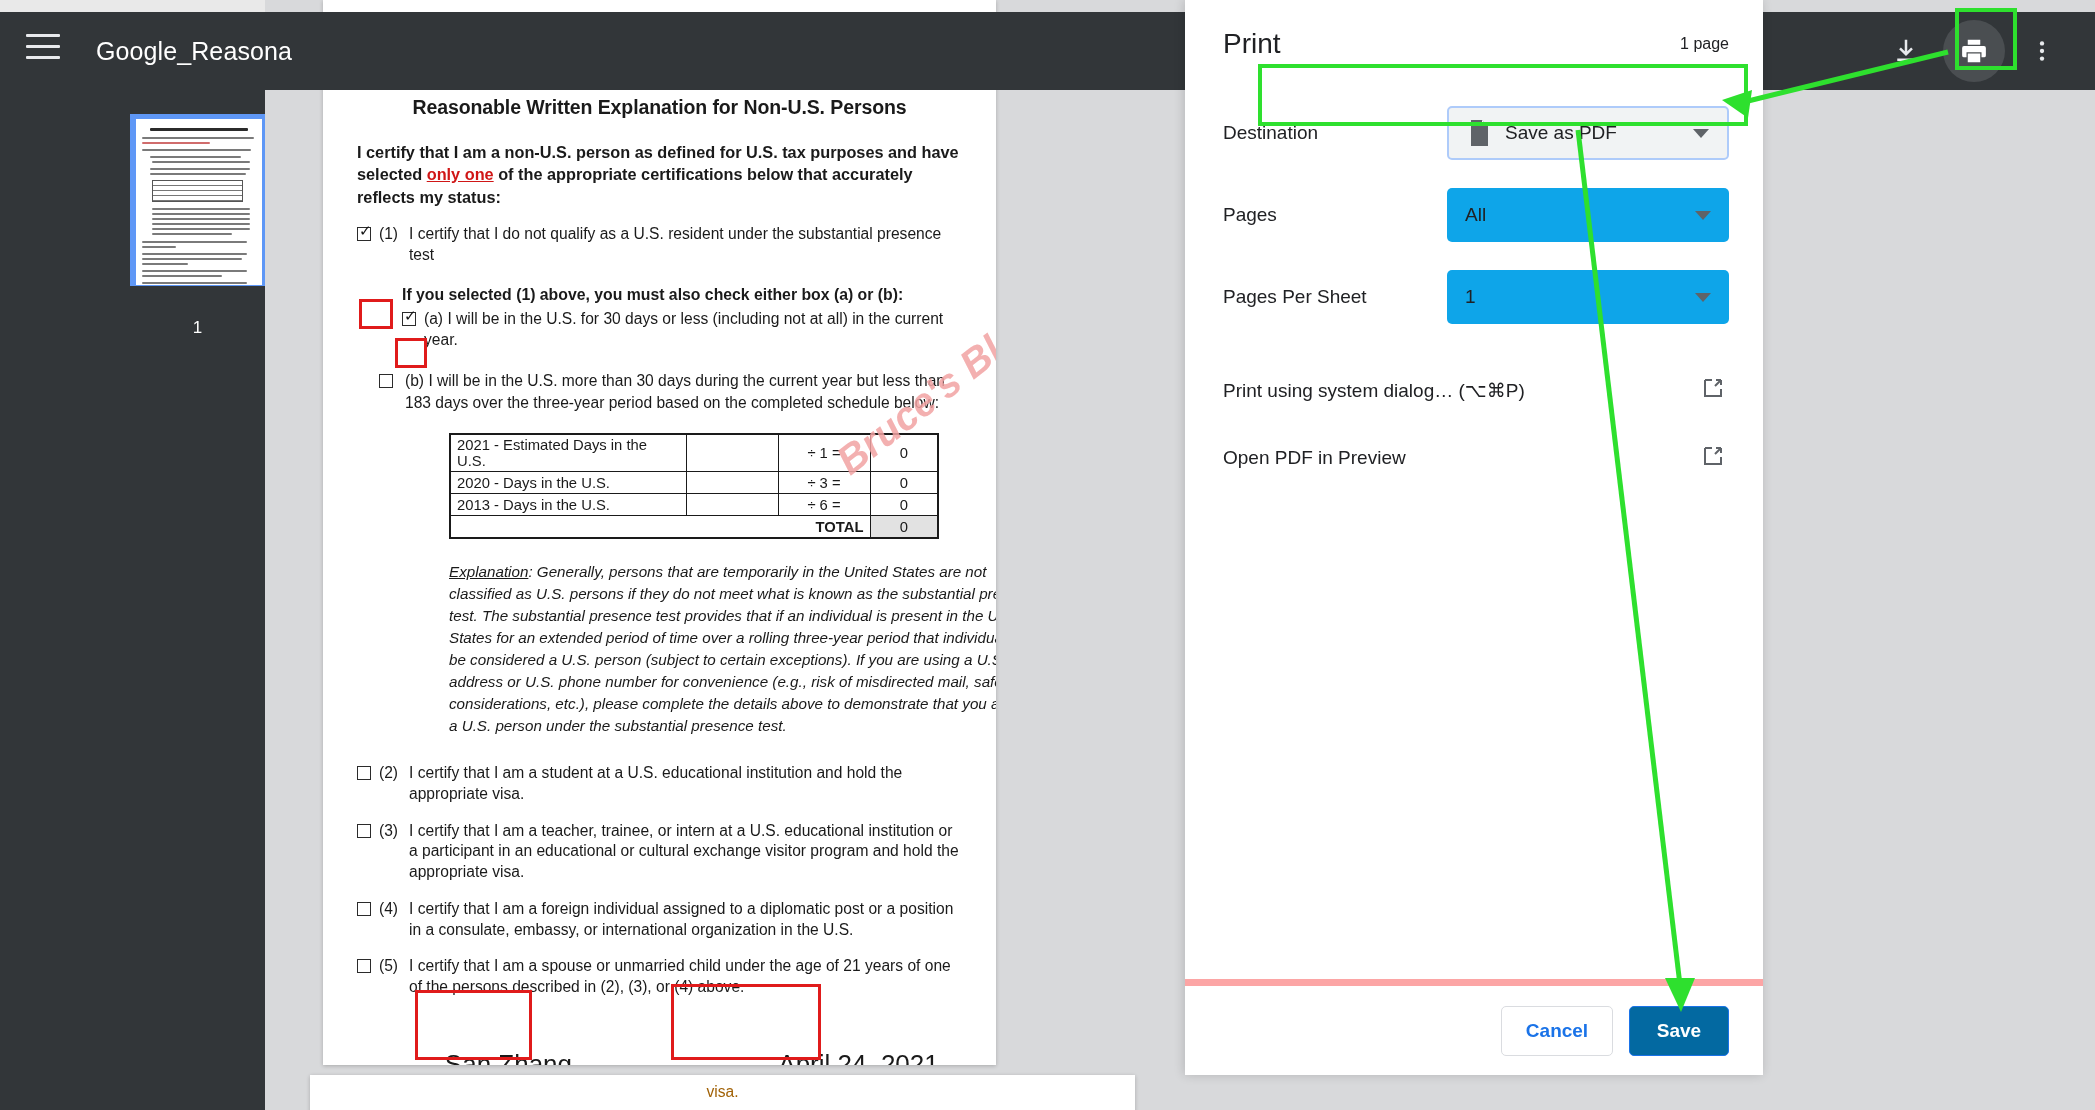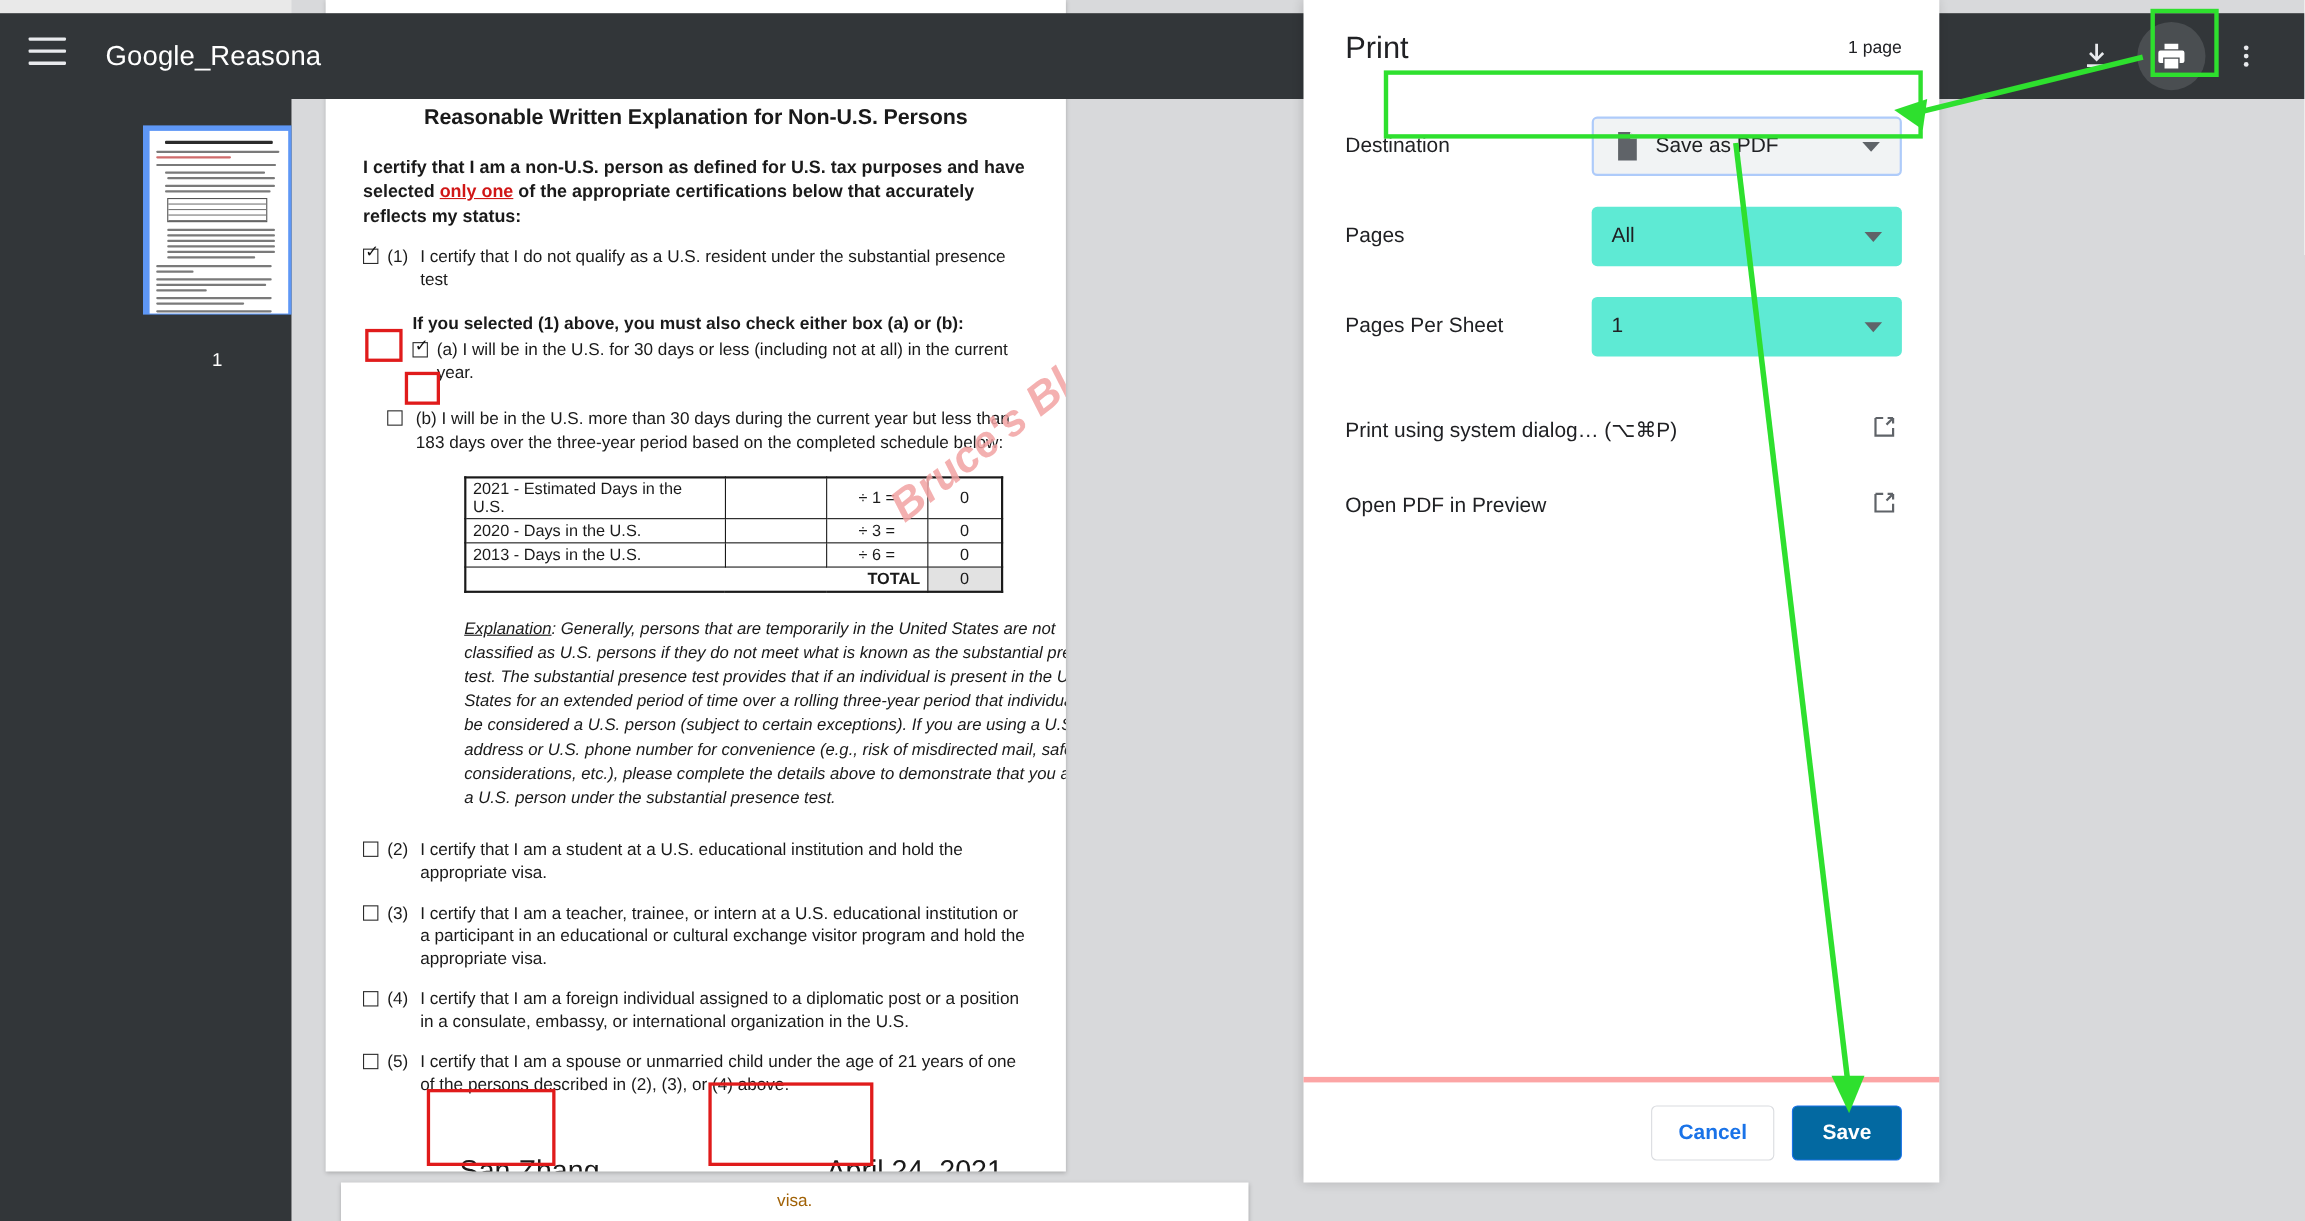--- a/index.html
+++ b/index.html
@@ -70,21 +70,21 @@
   .tl.r  { background: #d06c6c; }
   .thumb-table { border: 1px solid #555; height: 22px; margin: 5px 0 6px 10px; width: 80%; }
   .thumb-table div { height: 5px; border-bottom: 1px solid #777; }
 
   
   .doc-scroll {
     position: absolute; left: 265px; top: 0; width: 1830px; height: 1110px;
     background: #d8d9db;
   }
   .doc-page {
-    position: absolute; left: 31px; top: 0px; width: 673px; height: 1065px;
+    position: absolute; left: 58px; top: 0px; width: 673px; height: 1065px;
     background: #ffffff; box-shadow: 0 1px 4px rgba(0,0,0,.22);
     overflow: hidden;
   }
   
   .doc-page-next {
     position: absolute; left: 45px; top: 1075px; width: 825px; height: 40px;
     background: #ffffff; box-shadow: 0 1px 4px rgba(0,0,0,.22);
   }
 
   .pg { position: relative; padding: 0 34px; color: #1a1a1a; }
@@ -179,21 +179,21 @@
   }
   .pd-title { font-size: 28px; color: #202124; font-weight: 400; }
   .pd-count { font-size: 16px; color: #202124; }
 
   .pd-row {
     display: flex; align-items: center;
     padding: 0 34px 0 38px; margin-top: 32px;
   }
   .pd-label { width: 224px; font-size: 19px; color: #202124; }
   .pd-select {
-    flex: 1; height: 54px; background: #5eead4; border-radius: 5px;
+    flex: 1; height: 54px; background: #0ea5e9; border-radius: 5px;
     display: flex; align-items: center; padding: 0 14px 0 18px;
     cursor: pointer; position: relative;
   }
   .pd-select.focused {
     background: #f1f3f4; border: 2px solid #aecbfa;
   }
   .pd-select .val { flex: 1; font-size: 19px; color: #202124; }
   .pd-select .file-ic { margin-right: 14px; display: flex; }
   .caret {
     width: 0; height: 0; border-left: 8px solid transparent;
@@ -208,21 +208,21 @@
   .pd-link {
     display: flex; align-items: center; justify-content: space-between;
     padding: 0 38px; margin-top: 44px; cursor: pointer;
   }
   .pd-link .lk { font-size: 19px; color: #202124; }
 
   .pd-footer {
     position: absolute; left: 0; bottom: 0; width: 578px; height: 96px;
     display: flex; align-items: center; justify-content: flex-end;
     gap: 16px; padding-right: 34px;
-    border-top: 5px solid #fca5a5;
+    border-top: 7px solid #fca5a5;
   }
   .btn {
     font-size: 19px; font-weight: bold; border-radius: 5px; cursor: pointer;
     display: flex; align-items: center; justify-content: center;
   }
   .btn-cancel {
     width: 112px; height: 50px; background: #ffffff;
     border: 1px solid #dadce0; color: #1a73e8;
   }
   .btn-save {

